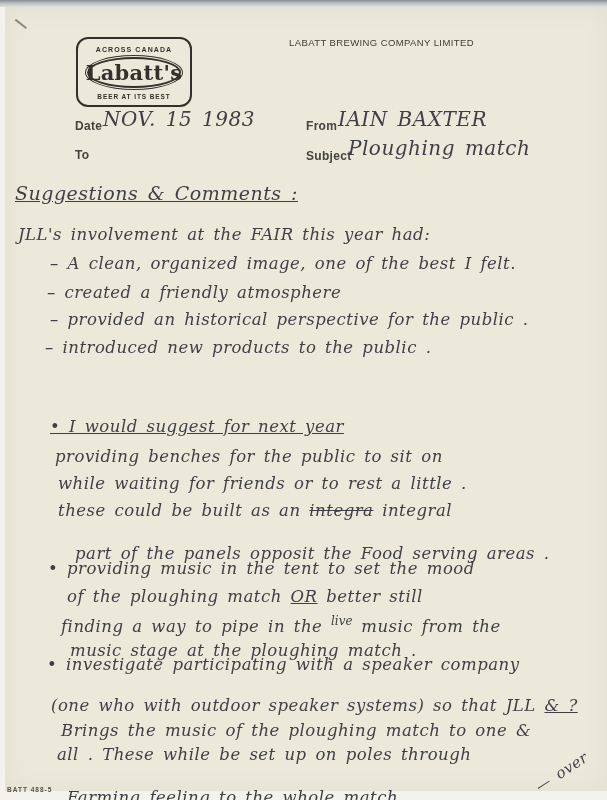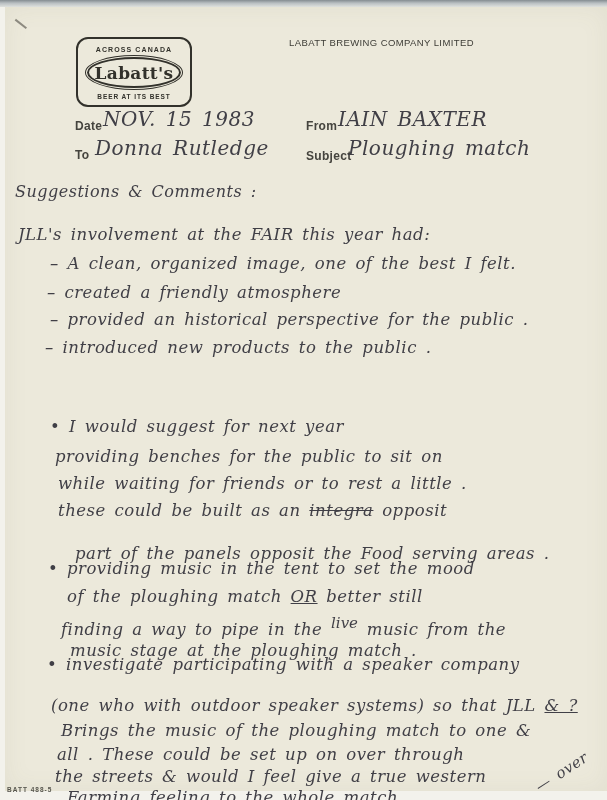--- a/index.html
+++ b/index.html
@@ -28,41 +28,41 @@
     color:#32312b;
   }
   .logo-top{font-size:7px;font-weight:bold;letter-spacing:1.1px;margin-top:7px;}
   .logo-oval{
     width:90px;height:27px;margin:4px auto 0 auto;
     border:2px solid #32312b;border-radius:50%;
     outline:1px solid #32312b;outline-offset:1px;
     display:flex;align-items:center;justify-content:center;
   }
   .logo-name{
-    font-family:"DejaVu Serif", serif;font-weight:bold;font-size:17px;
+    font-family:"DejaVu Serif", serif;font-weight:bold;font-size:21px;
     letter-spacing:.3px;
   }
   .logo-bottom{font-size:6.5px;font-weight:bold;letter-spacing:.9px;margin-top:5px;}
   .company{
     position:absolute;left:284px;top:30px;
     font-size:9.5px;letter-spacing:.4px;color:#3d3c36;
   }
   
   .plabel{position:absolute;font-size:12px;color:#45443e;letter-spacing:.3px;font-weight:bold;}
   .hw{
     font-family:"DejaVu Serif", serif;font-style:italic;color:#403f46;
     letter-spacing:.5px;word-spacing:3px;white-space:nowrap;
   }
   .hw-meta{position:absolute;font-size:20px;}
   
   .line{position:absolute;font-size:16.5px;}
-  .heading{font-size:16px;}
+  .heading{font-size:19px;text-decoration:underline;}
   .strike{text-decoration:line-through;}
   .u{text-decoration:underline;}
-  .sup{font-size:15px;vertical-align:super;letter-spacing:0;text-align:right;}
+  .sup{font-size:12px;vertical-align:super;letter-spacing:0;text-align:right;}
   .over-mark{transform:rotate(-33deg);font-size:15px;}
   .form-number{
     position:absolute;left:2px;top:779px;font-size:6.5px;font-weight:bold;
     letter-spacing:1px;color:#55544c;
   }
 </style>
 </head>
 <body>
 
 <div class="scan-top"></div>
@@ -79,46 +79,44 @@
   </div>
   <div class="company">LABATT BREWING COMPANY LIMITED</div>
 
   <span class="plabel" style="left:70px;top:112px;">Date</span>
   <span class="hw hw-meta" style="left:98px;top:100px;">NOV. 15 1983</span>
 
   <span class="plabel" style="left:301px;top:112px;">From</span>
   <span class="hw hw-meta" style="left:333px;top:100px;">IAIN BAXTER</span>
 
   <span class="plabel" style="left:70px;top:141px;">To</span>
-  <span class="hw hw-meta" style="left:90px;top:129px;">Donna Rutledge</span>
 
   <span class="plabel" style="left:301px;top:142px;">Subject</span>
   <span class="hw hw-meta" style="left:343px;top:129px;">Ploughing match</span>
 
   <div class="hw line heading" style="left:10px;top:175px;">Suggestions &amp; Comments :</div>
   <div class="hw line" style="left:13px;top:218px;">JLL's involvement at the FAIR this year had:</div>
 
   <div class="hw line" style="left:45px;top:247px;">– A clean, organized image, one of the best I felt.</div>
   <div class="hw line" style="left:42px;top:276px;">– created a friendly atmosphere</div>
   <div class="hw line" style="left:45px;top:303px;">– provided an historical perspective for the public .</div>
   <div class="hw line" style="left:40px;top:331px;">– introduced new products to the public .</div>
 
-  <div class="hw line" style="left:45px;top:410px;">• I would suggest for next year</div>
+  <div class="hw line" style="left:45px;top:410px;text-decoration:underline;">• I would suggest for next year</div>
   <div class="hw line" style="left:50px;top:440px;">providing benches for the public to sit on</div>
   <div class="hw line" style="left:53px;top:467px;">while waiting for friends or to rest a little .</div>
-  <div class="hw line" style="left:53px;top:494px;"><span>these could be built as an </span><span class="strike">integra</span><span> opposit</span></div>
+  <div class="hw line" style="left:53px;top:494px;"><span>these could be built as an </span><span class="strike">integra</span><span> integral</span></div>
   <div class="hw line" style="left:70px;top:521px;margin-top:16px;">part of the panels opposit the Food serving areas .</div>
 
   <div class="hw line" style="left:43px;top:552px;">• providing music in the tent to set the mood</div>
   <div class="hw line" style="left:62px;top:580px;"><span>of the ploughing match </span><span class="u">OR</span><span> better still</span></div>
   <div class="hw line" style="left:56px;top:607px;"><span>finding a way to pipe in the </span><span class="sup">live</span><span> music from the</span></div>
   <div class="hw line" style="left:65px;top:634px;">music stage at the ploughing match .</div>
 
   <div class="hw line" style="left:42px;top:648px;">• investigate participating with a speaker company</div>
   <div class="hw line" style="left:46px;top:689px;"><span>(one who with outdoor speaker systems) so that JLL </span><span class="u">&amp; ?</span></div>
   <div class="hw line" style="left:56px;top:714px;">Brings the music of the ploughing match to one &amp;</div>
-  <div class="hw line" style="left:52px;top:738px;">all . These could be set up on over through</div>
-  <div class="hw line" style="left:50px;top:760px;">the streets &amp; would I feel give a true western</div>
+  <div class="hw line" style="left:52px;top:738px;">all . These while be set up on poles through</div>
   <div class="hw line" style="left:62px;top:781px;">Farming feeling to the whole match .</div>
   <div class="hw line over-mark" style="left:527px;top:756px;">— over</div>
 
   <div class="form-number">BATT 488-5</div>
 </div>
 
 </body></html>

